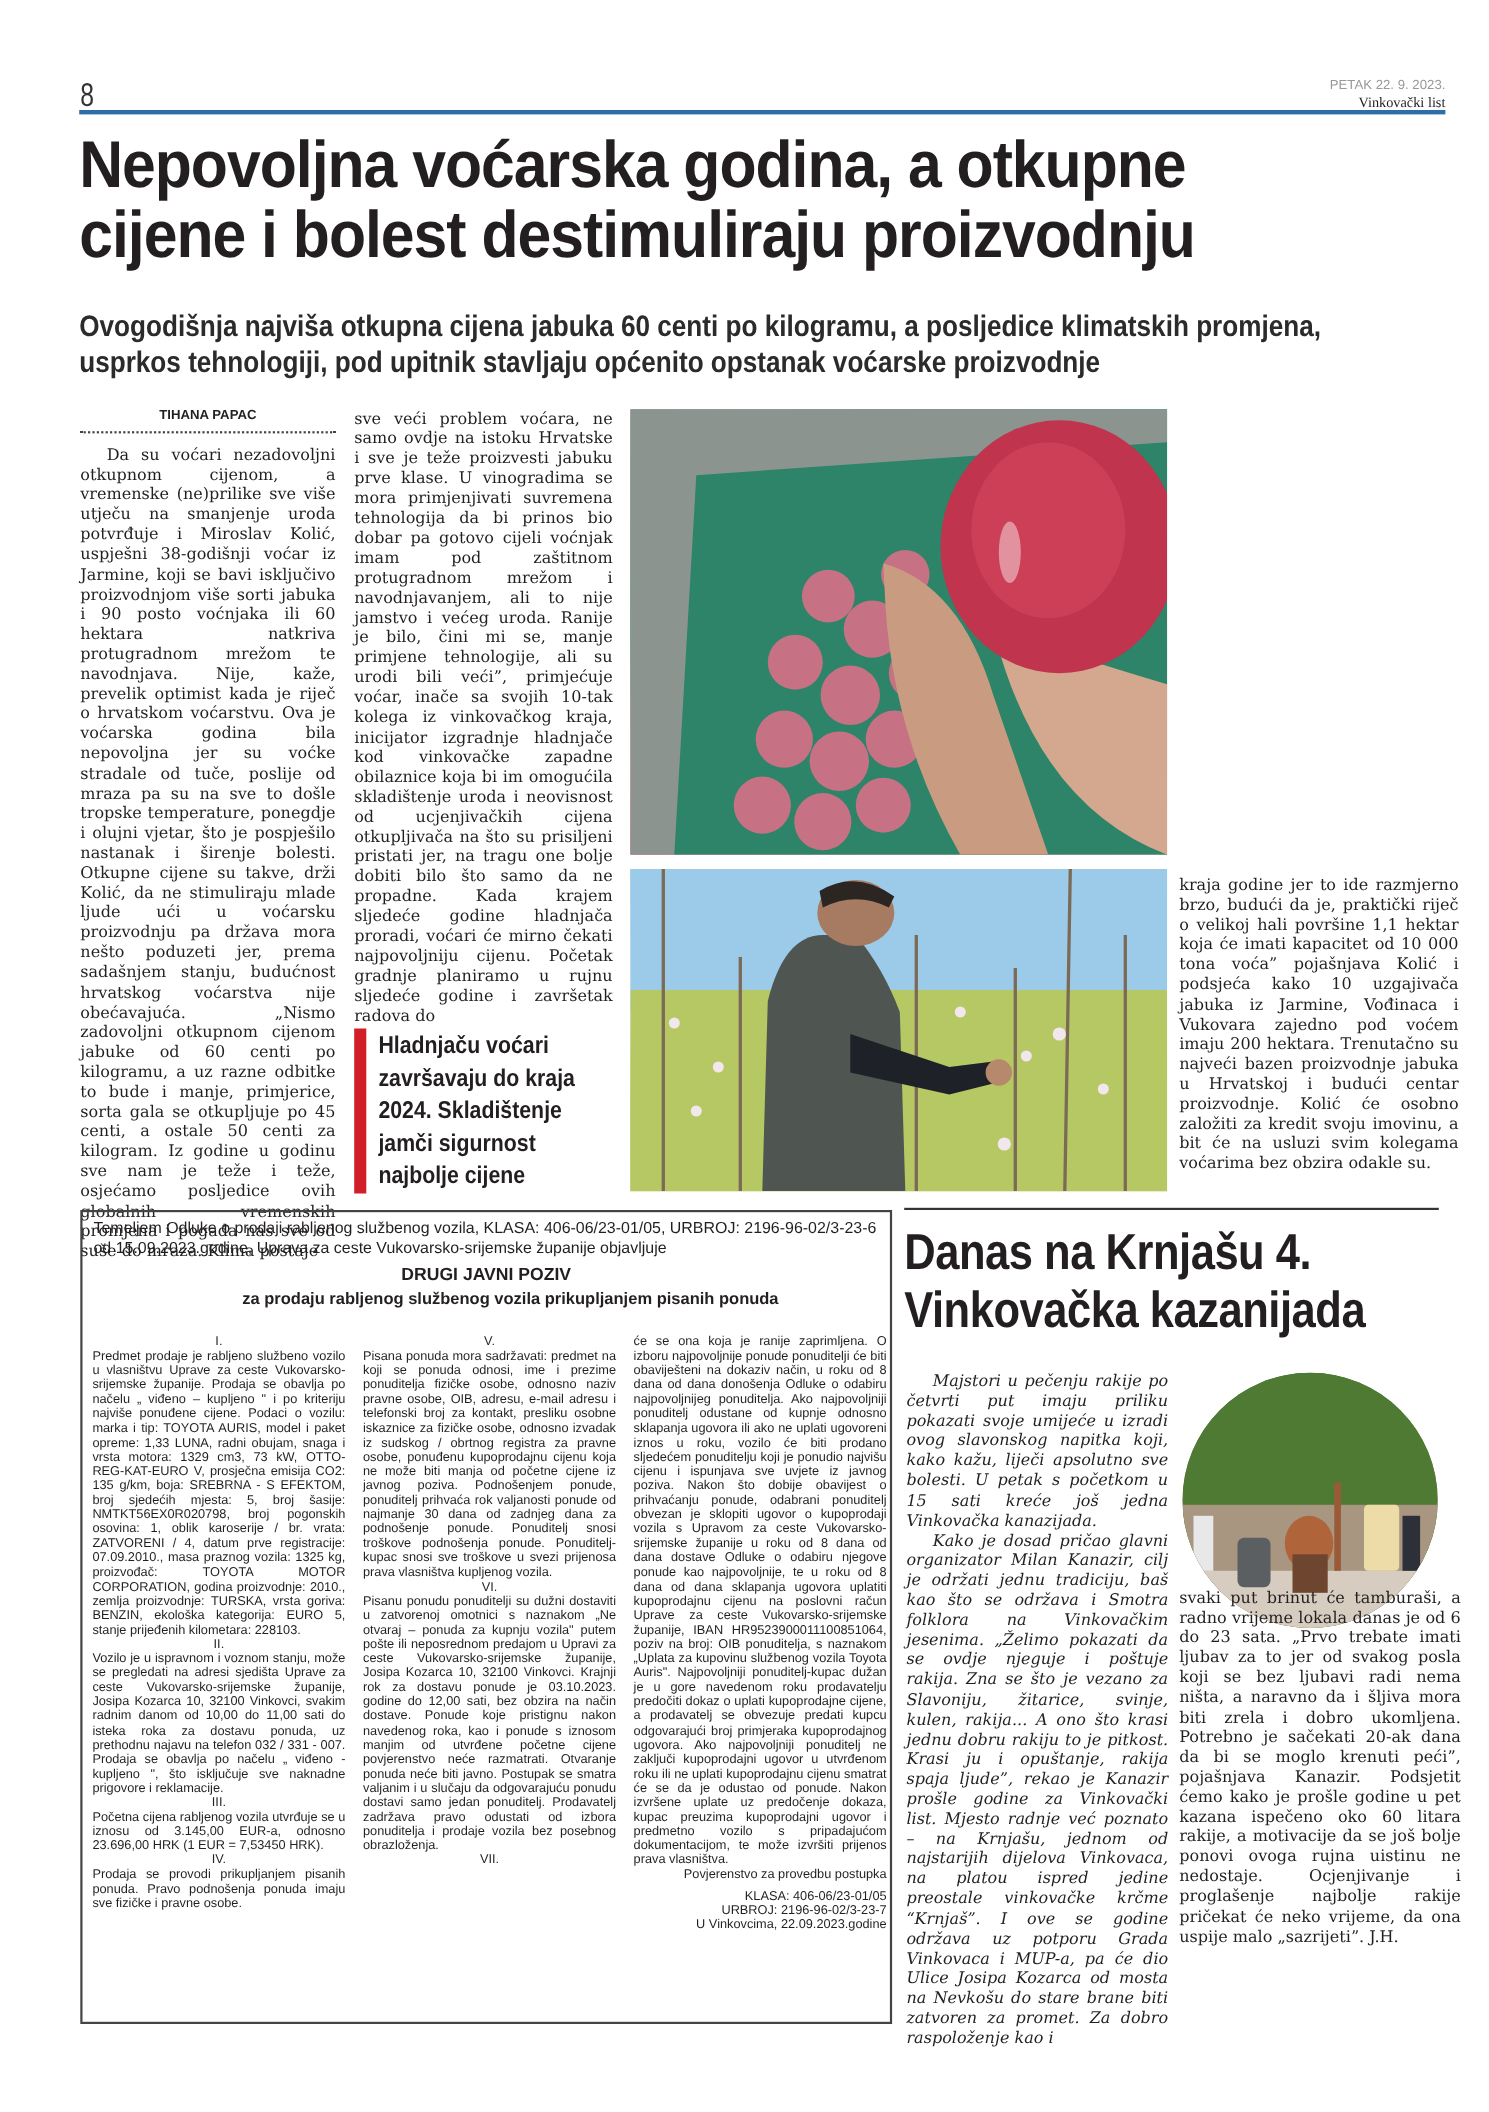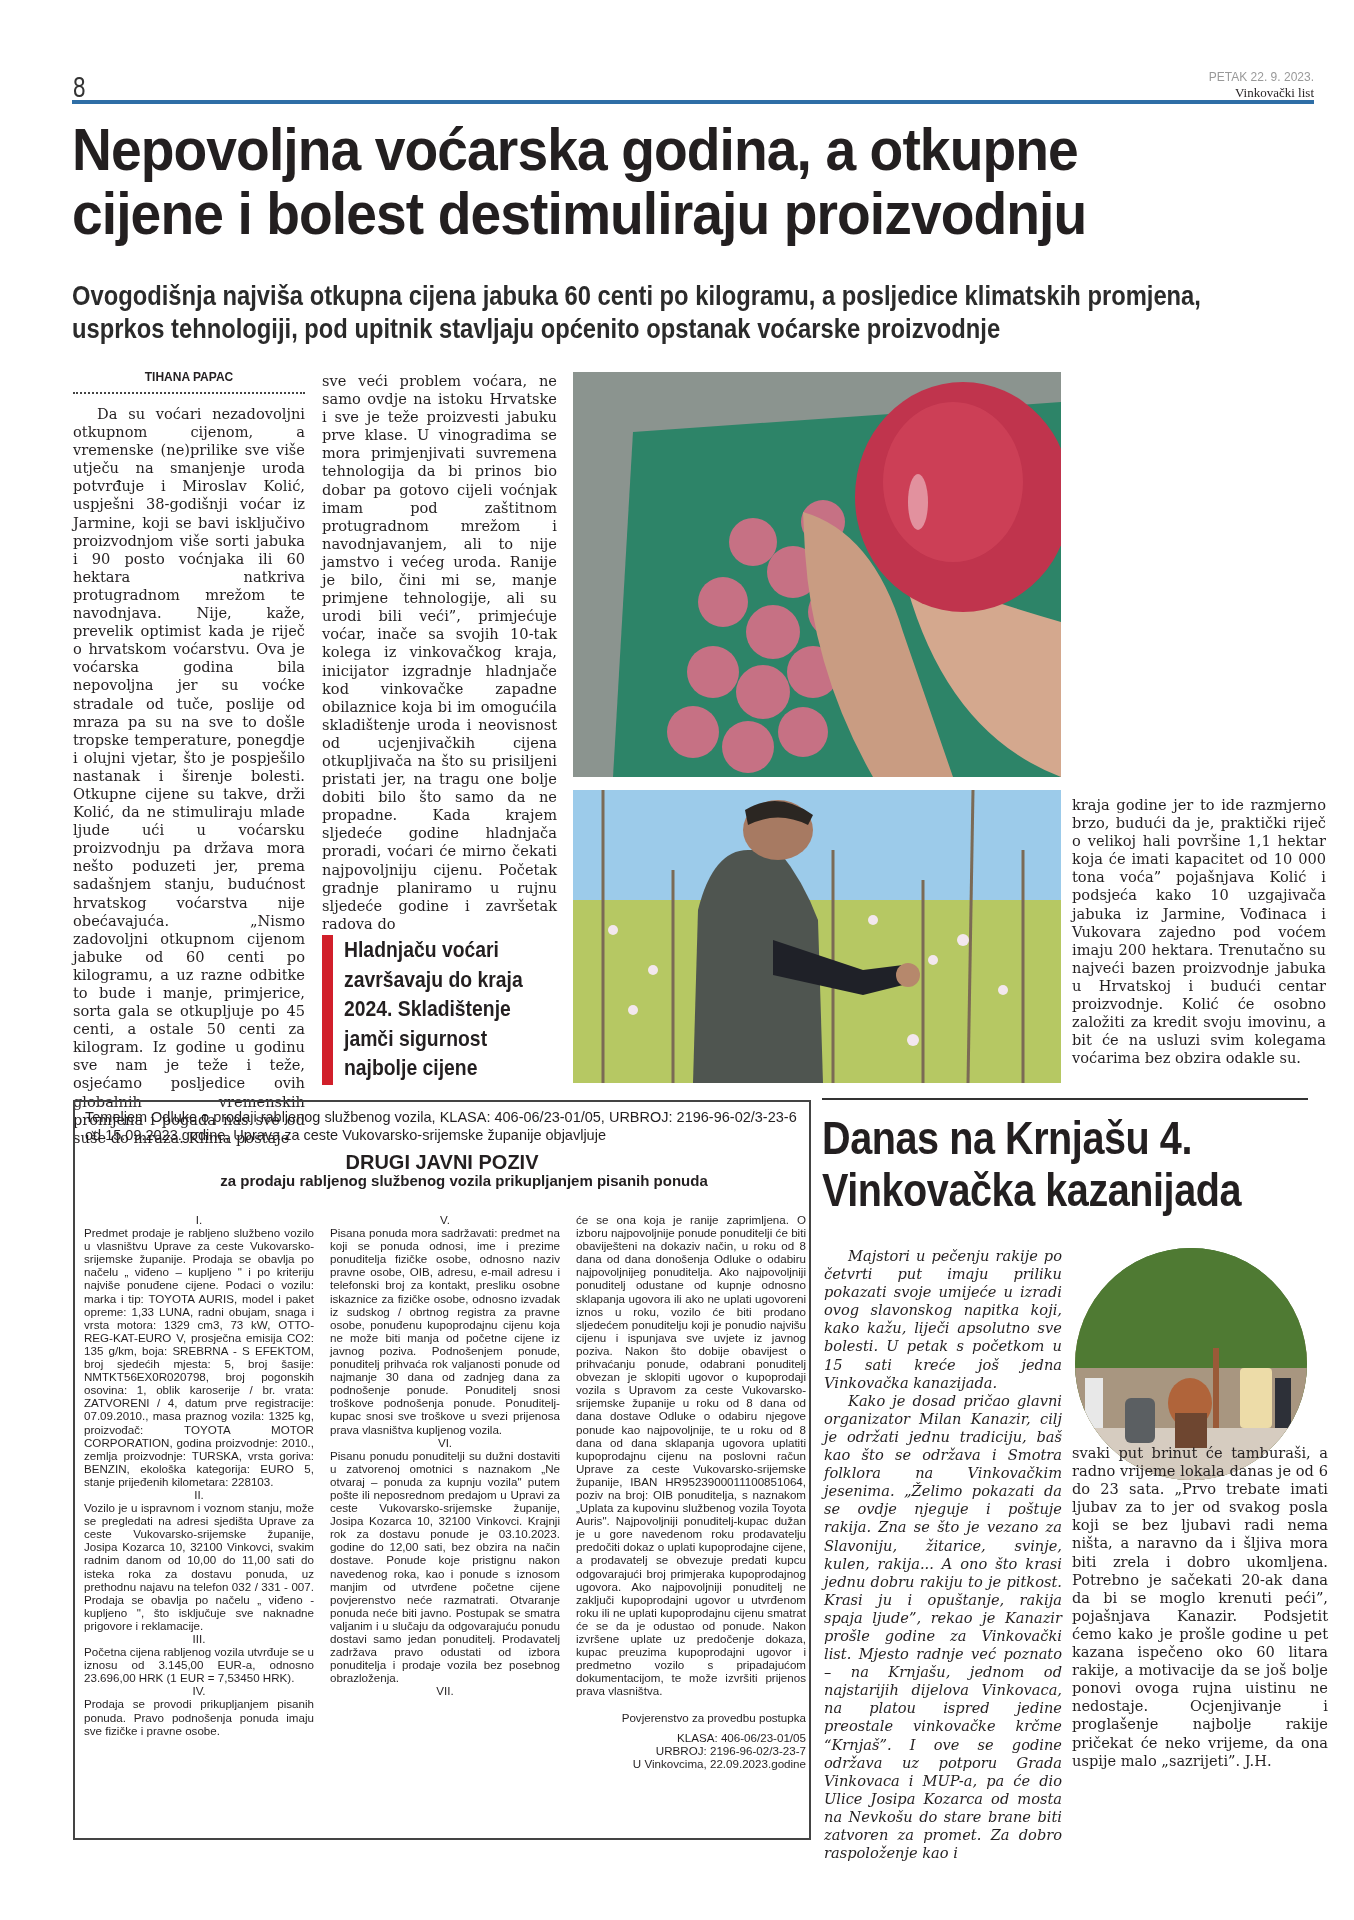--- a/index.html
+++ b/index.html
@@ -30,21 +30,21 @@
   .photo-apple { left: 573px; top: 372px; width: 488px; height: 405px; background: linear-gradient(160deg, #7e8a86 0%, #5e7d74 20%, #2f8a6f 35%, #c47b86 55%, #b05a6e 70%, #c4918a 100%); }
   .photo-orchard { left: 573px; top: 790px; width: 488px; height: 293px; background: linear-gradient(180deg, #8fc3e6 0%, #b9dcef 35%, #c9d69b 50%, #a8c25f 75%, #b9c861 100%); }
 
   .pullquote { left: 322px; top: 935px; width: 240px; height: 145px; }
   .pq-bar { position: absolute; left: 0; top: 0; width: 11px; height: 150px; background: #d11f2a; }
   .pq-text { position: absolute; left: 22px; top: 0; width: 230px; font-family: "Liberation Sans", sans-serif; font-weight: bold; font-size: 22px; line-height: 29.5px; color: #231f20; transform: scaleX(0.88); transform-origin: left top; }
 
   
   .notice { left: 73px; top: 1100px; width: 738px; height: 740px; border: 2px solid #444; }
   .notice-intro { left: 85px; top: 1108px; width: 720px; font-family: "Liberation Sans", sans-serif; font-size: 14.5px; line-height: 18px; color: #231f20; }
-  .notice-title { left: 73px; top: 1151px; width: 738px; text-align: center; font-family: "Liberation Sans", sans-serif; font-weight: bold; font-size: 20px; color: #231f20; }
+  .notice-title { left: 73px; top: 1151px; width: 738px; text-align: center; font-family: "Liberation Sans", sans-serif; font-weight: bold; font-size: 16px; color: #231f20; }
   .notice-sub { left: 73px; top: 1172px; width: 738px; text-align: center; font-family: "Liberation Sans", sans-serif; font-weight: bold; font-size: 15px; color: #231f20; padding-left: 44px; }
   .ncol { font-family: "Liberation Sans", sans-serif; font-size: 11.6px; line-height: 13.1px; text-align: justify; color: #231f20; }
   .ncol .sec { text-align: center; display: block; }
   .ncol1 { left: 84px; top: 1213px; width: 230px; }
   .ncol2 { left: 330px; top: 1213px; width: 230px; }
   .ncol3 { left: 576px; top: 1213px; width: 230px; }
   .sign { text-align: right; display: block; }
 
   
   .rule2 { left: 822px; top: 1098px; width: 486px; height: 2px; background: #333; }
@@ -155,21 +155,21 @@
 </div>
 <div class="abs ncol ncol2">
   <span class="sec">V.</span>
   <span>Pisana ponuda mora sadržavati: predmet na koji se ponuda odnosi, ime i prezime ponuditelja fizičke osobe, odnosno naziv pravne osobe, OIB, adresu, e-mail adresu i telefonski broj za kontakt, presliku osobne iskaznice za fizičke osobe, odnosno izvadak iz sudskog / obrtnog registra za pravne osobe, ponuđenu kupoprodajnu cijenu koja ne može biti manja od početne cijene iz javnog poziva. Podnošenjem ponude, ponuditelj prihvaća rok valjanosti ponude od najmanje 30 dana od zadnjeg dana za podnošenje ponude. Ponuditelj snosi troškove podnošenja ponude. Ponuditelj-kupac snosi sve troškove u svezi prijenosa prava vlasništva kupljenog vozila.</span>
   <span class="sec">VI.</span>
   <span>Pisanu ponudu ponuditelji su dužni dostaviti u zatvorenoj omotnici s naznakom „Ne otvaraj – ponuda za kupnju vozila" putem pošte ili neposrednom predajom u Upravi za ceste Vukovarsko-srijemske županije, Josipa Kozarca 10, 32100 Vinkovci. Krajnji rok za dostavu ponude je 03.10.2023. godine do 12,00 sati, bez obzira na način dostave. Ponude koje pristignu nakon navedenog roka, kao i ponude s iznosom manjim od utvrđene početne cijene povjerenstvo neće razmatrati. Otvaranje ponuda neće biti javno. Postupak se smatra valjanim i u slučaju da odgovarajuću ponudu dostavi samo jedan ponuditelj. Prodavatelj zadržava pravo odustati od izbora ponuditelja i prodaje vozila bez posebnog obrazloženja.</span>
   <span class="sec">VII.</span>
 </div>
 <div class="abs ncol ncol3">
   <span>će se ona koja je ranije zaprimljena. O izboru najpovoljnije ponude ponuditelji će biti obaviješteni na dokaziv način, u roku od 8 dana od dana donošenja Odluke o odabiru najpovoljnijeg ponuditelja. Ako najpovoljniji ponuditelj odustane od kupnje odnosno sklapanja ugovora ili ako ne uplati ugovoreni iznos u roku, vozilo će biti prodano sljedećem ponuditelju koji je ponudio najvišu cijenu i ispunjava sve uvjete iz javnog poziva. Nakon što dobije obavijest o prihvaćanju ponude, odabrani ponuditelj obvezan je sklopiti ugovor o kupoprodaji vozila s Upravom za ceste Vukovarsko-srijemske županije u roku od 8 dana od dana dostave Odluke o odabiru njegove ponude kao najpovoljnije, te u roku od 8 dana od dana sklapanja ugovora uplatiti kupoprodajnu cijenu na poslovni račun Uprave za ceste Vukovarsko-srijemske županije, IBAN HR9523900011100851064, poziv na broj: OIB ponuditelja, s naznakom „Uplata za kupovinu službenog vozila Toyota Auris". Najpovoljniji ponuditelj-kupac dužan je u gore navedenom roku prodavatelju predočiti dokaz o uplati kupoprodajne cijene, a prodavatelj se obvezuje predati kupcu odgovarajući broj primjeraka kupoprodajnog ugovora. Ako najpovoljniji ponuditelj ne zaključi kupoprodajni ugovor u utvrđenom roku ili ne uplati kupoprodajnu cijenu smatrat će se da je odustao od ponude. Nakon izvršene uplate uz predočenje dokaza, kupac preuzima kupoprodajni ugovor i predmetno vozilo s pripadajućom dokumentacijom, te može izvršiti prijenos prava vlasništva.</span>
-  <span class="sign" style="margin-top:14px">Povjerenstvo za provedbu postupka</span>
+  <span class="sign" style="margin-top:0">Povjerenstvo za provedbu postupka</span>
   <span class="sign" style="margin-top:6px">KLASA: 406-06/23-01/05</span>
   <span class="sign">URBROJ: 2196-96-02/3-23-7</span>
   <span class="sign">U Vinkovcima, 22.09.2023.godine</span>
 </div>
 
 <div class="abs rule2"></div>
 <h1 class="abs head2">Danas na Krnjašu 4. Vinkovačka kazanijada</h1>
 
 <div class="abs col col5">
   <p>Majstori u pečenju rakije po četvrti put imaju priliku pokazati svoje umijeće u izradi ovog slavonskog napitka koji, kako kažu, liječi apsolutno sve bolesti. U petak s početkom u 15 sati kreće još jedna Vinkovačka kanazijada.</p>

